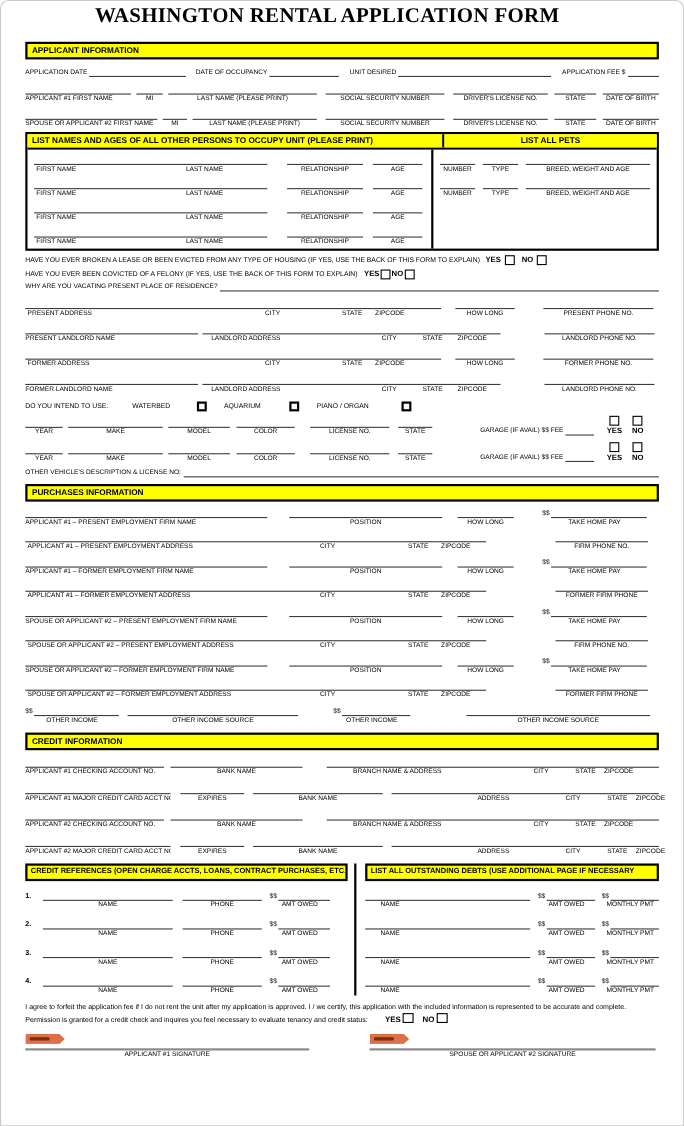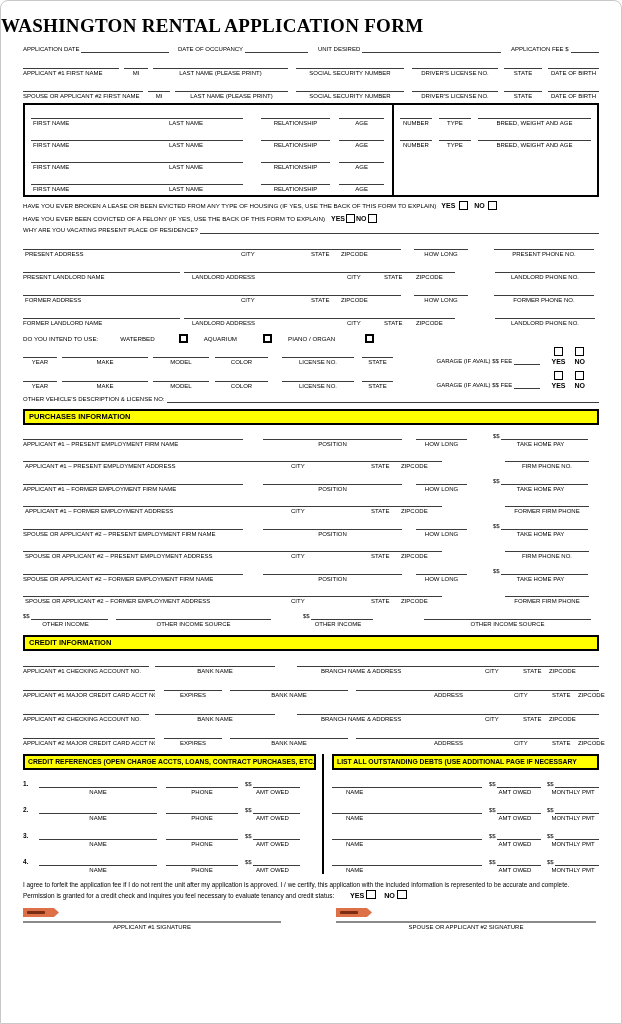--- a/index.html
+++ b/index.html
@@ -1,20 +1,20 @@
 <!DOCTYPE html>
 <html><head>
 <meta charset="utf-8">
 <style>
   html,body{margin:0;padding:0;background:#fdfdfd;}
   .page{position:relative;width:622px;height:1024px;box-sizing:border-box;background:#ffffff;
         border:1px solid #c9c9c9;border-radius:8px 8px 0 0;overflow:hidden;
         font-family:"Liberation Sans",sans-serif;color:#000;}
   
-  .title{margin:14px 27px 0 0;text-align:left;font-family:"Liberation Serif",serif;
+  .title{margin:3px 27px 0 0;text-align:center;font-family:"Liberation Serif",serif;
          font-weight:bold;font-size:19px;line-height:22px;letter-spacing:.3px;}
   
   .bar{margin:0 22px;background:#FFFF00;border:2px solid #000;font-weight:bold;
        font-size:7.5px;line-height:8px;padding:2px 4px;white-space:nowrap;overflow:hidden;}
   
   .r{display:flex;align-items:flex-end;margin:0 22px;}
   .f{display:flex;flex-direction:column;min-width:0;}
   .ln{border-bottom:1px solid #3c3c3c;height:7px;}
   .lb{font-size:6px;line-height:7px;padding-top:1px;text-align:center;white-space:nowrap;overflow:hidden;}
   .tl .lb{text-align:left;}
@@ -67,20 +67,21 @@
   .mt3{margin-top:3px;}.mt4{margin-top:4px;}.mt5{margin-top:5px;}.mt6{margin-top:6px;}
   .mt7{margin-top:7px;}.mt8{margin-top:8px;}.mt12{margin-top:12px;}
 </style>
 </head>
 <body>
 
 <div class="page">
 
   <div class="title">WASHINGTON RENTAL APPLICATION FORM</div>
 
+  <div class="bar mt12">APPLICANT INFORMATION</div>
 
   <div class="r mt8">
     <div class="in" style="width:146px">
       <span class="t">APPLICATION DATE</span>
         <span class="ln"></span>
     </div>
     <div class="in" style="width:130px;margin-left:9px">
       <span class="t">DATE OF OCCUPANCY</span>
         <span class="ln"></span>
     </div>
@@ -150,20 +151,24 @@
         <div class="ln"></div>
         <div class="lb">STATE</div>
       </div>
     <div class="f" style="flex:1;margin-left:6px">
         <div class="ln"></div>
         <div class="lb">DATE OF BIRTH</div>
       </div>
   </div>
 
   <div class="occ">
+    <div class="occ-h">
+      <div class="occ-hl">LIST NAMES AND AGES OF ALL OTHER PERSONS TO OCCUPY UNIT (PLEASE PRINT)</div>
+      <div class="occ-hr">LIST ALL PETS</div>
+    </div>
     <div class="occ-b">
       <div class="occ-bl">
         <div class="r2">
           <div class="f" style="width:213px">
               <div class="ln"></div>
             <div class="lrow">
                 <span style="left:2px">FIRST NAME</span>
                 <span style="left:138px">LAST NAME</span>
               </div>
             </div>

